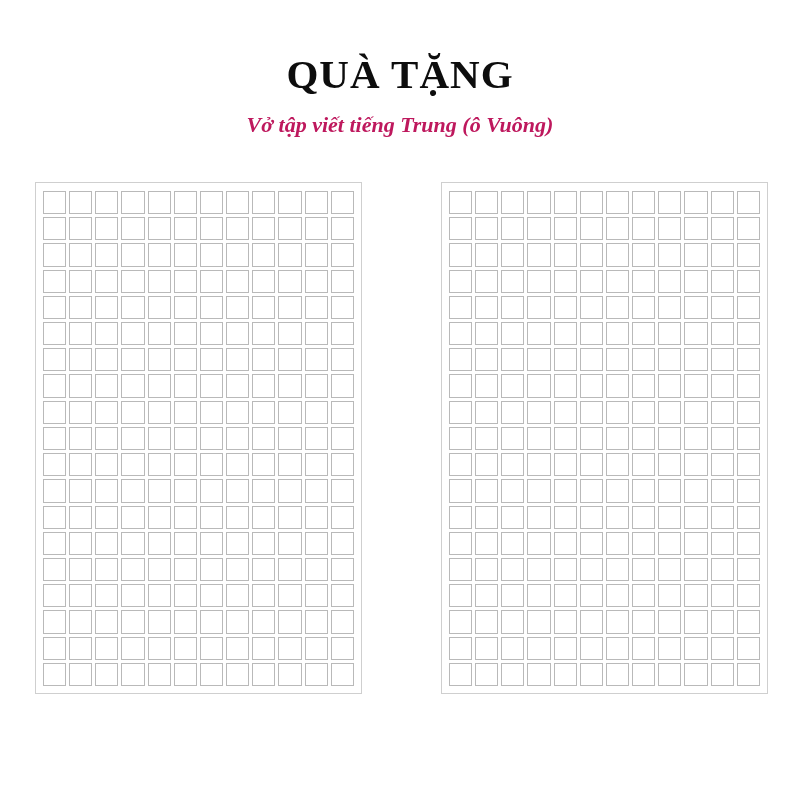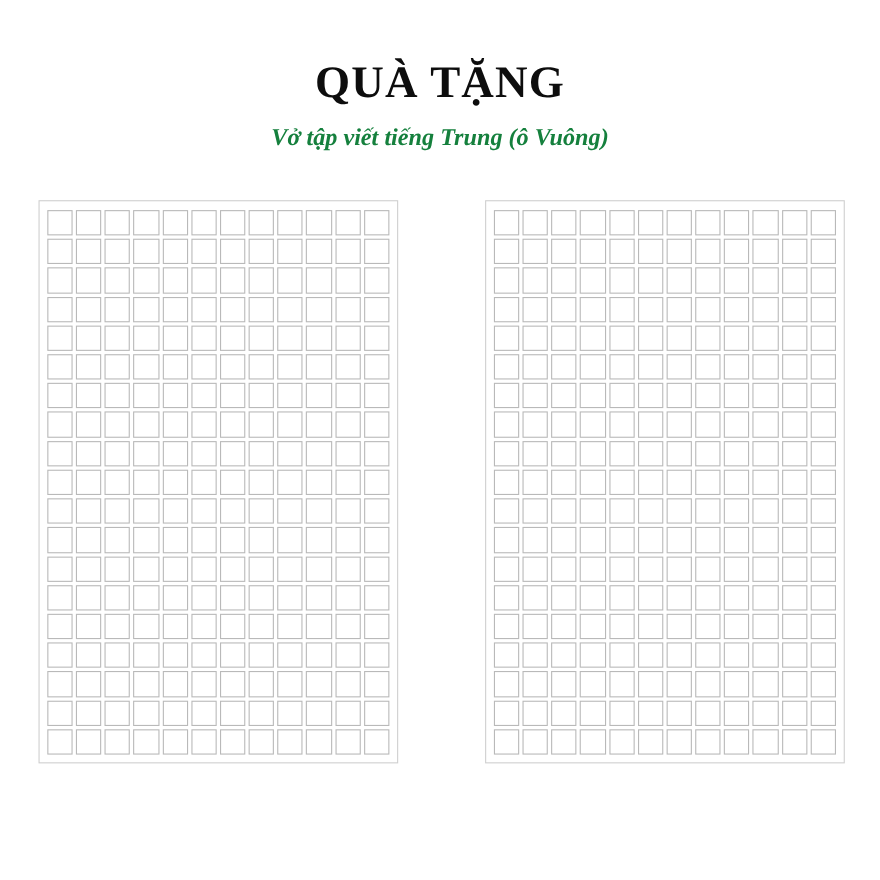--- a/index.html
+++ b/index.html
@@ -35,21 +35,21 @@
   .subtitle {
     position: absolute;
     top: 112px;
     left: 0;
     width: 800px;
     text-align: center;
     font-family: "Liberation Serif", serif;
     font-weight: bold;
     font-style: italic;
     font-size: 22px;
-    color: #15803d;
+    color: #be185d;
     line-height: 1.2;
   }
   .sheets {
     position: absolute;
     top: 182px;
     left: 0;
     width: 800px;
     height: 520px;
   }
   .sheet {

